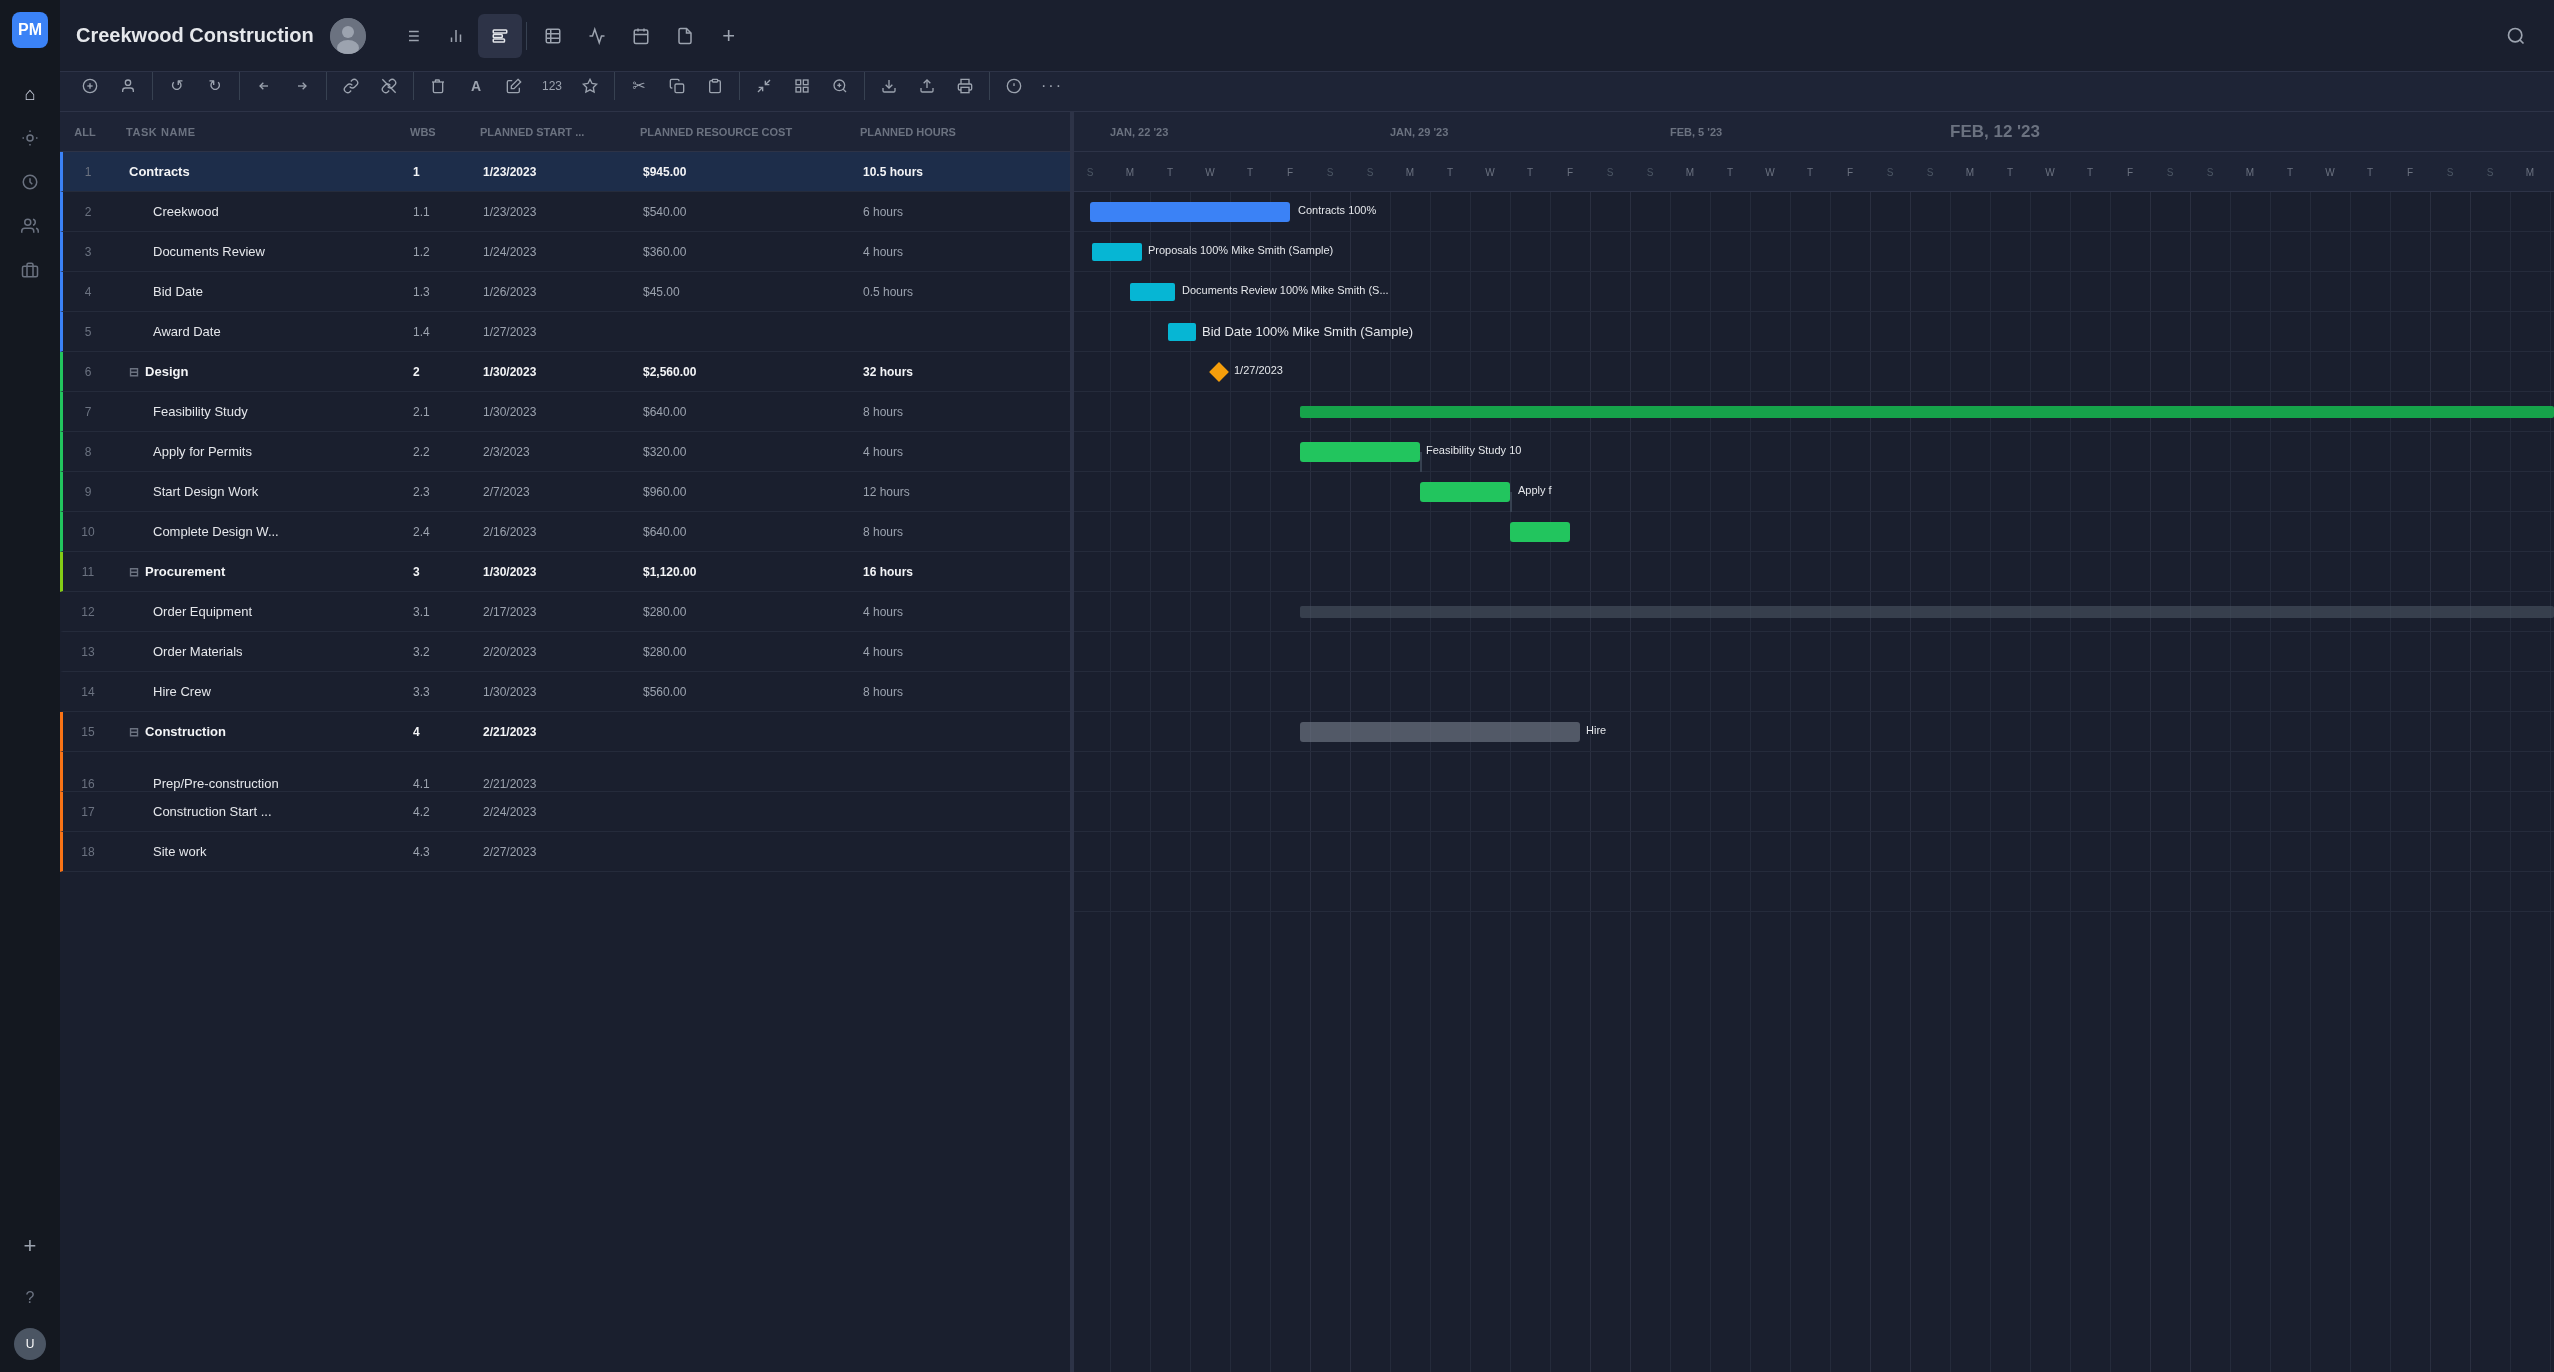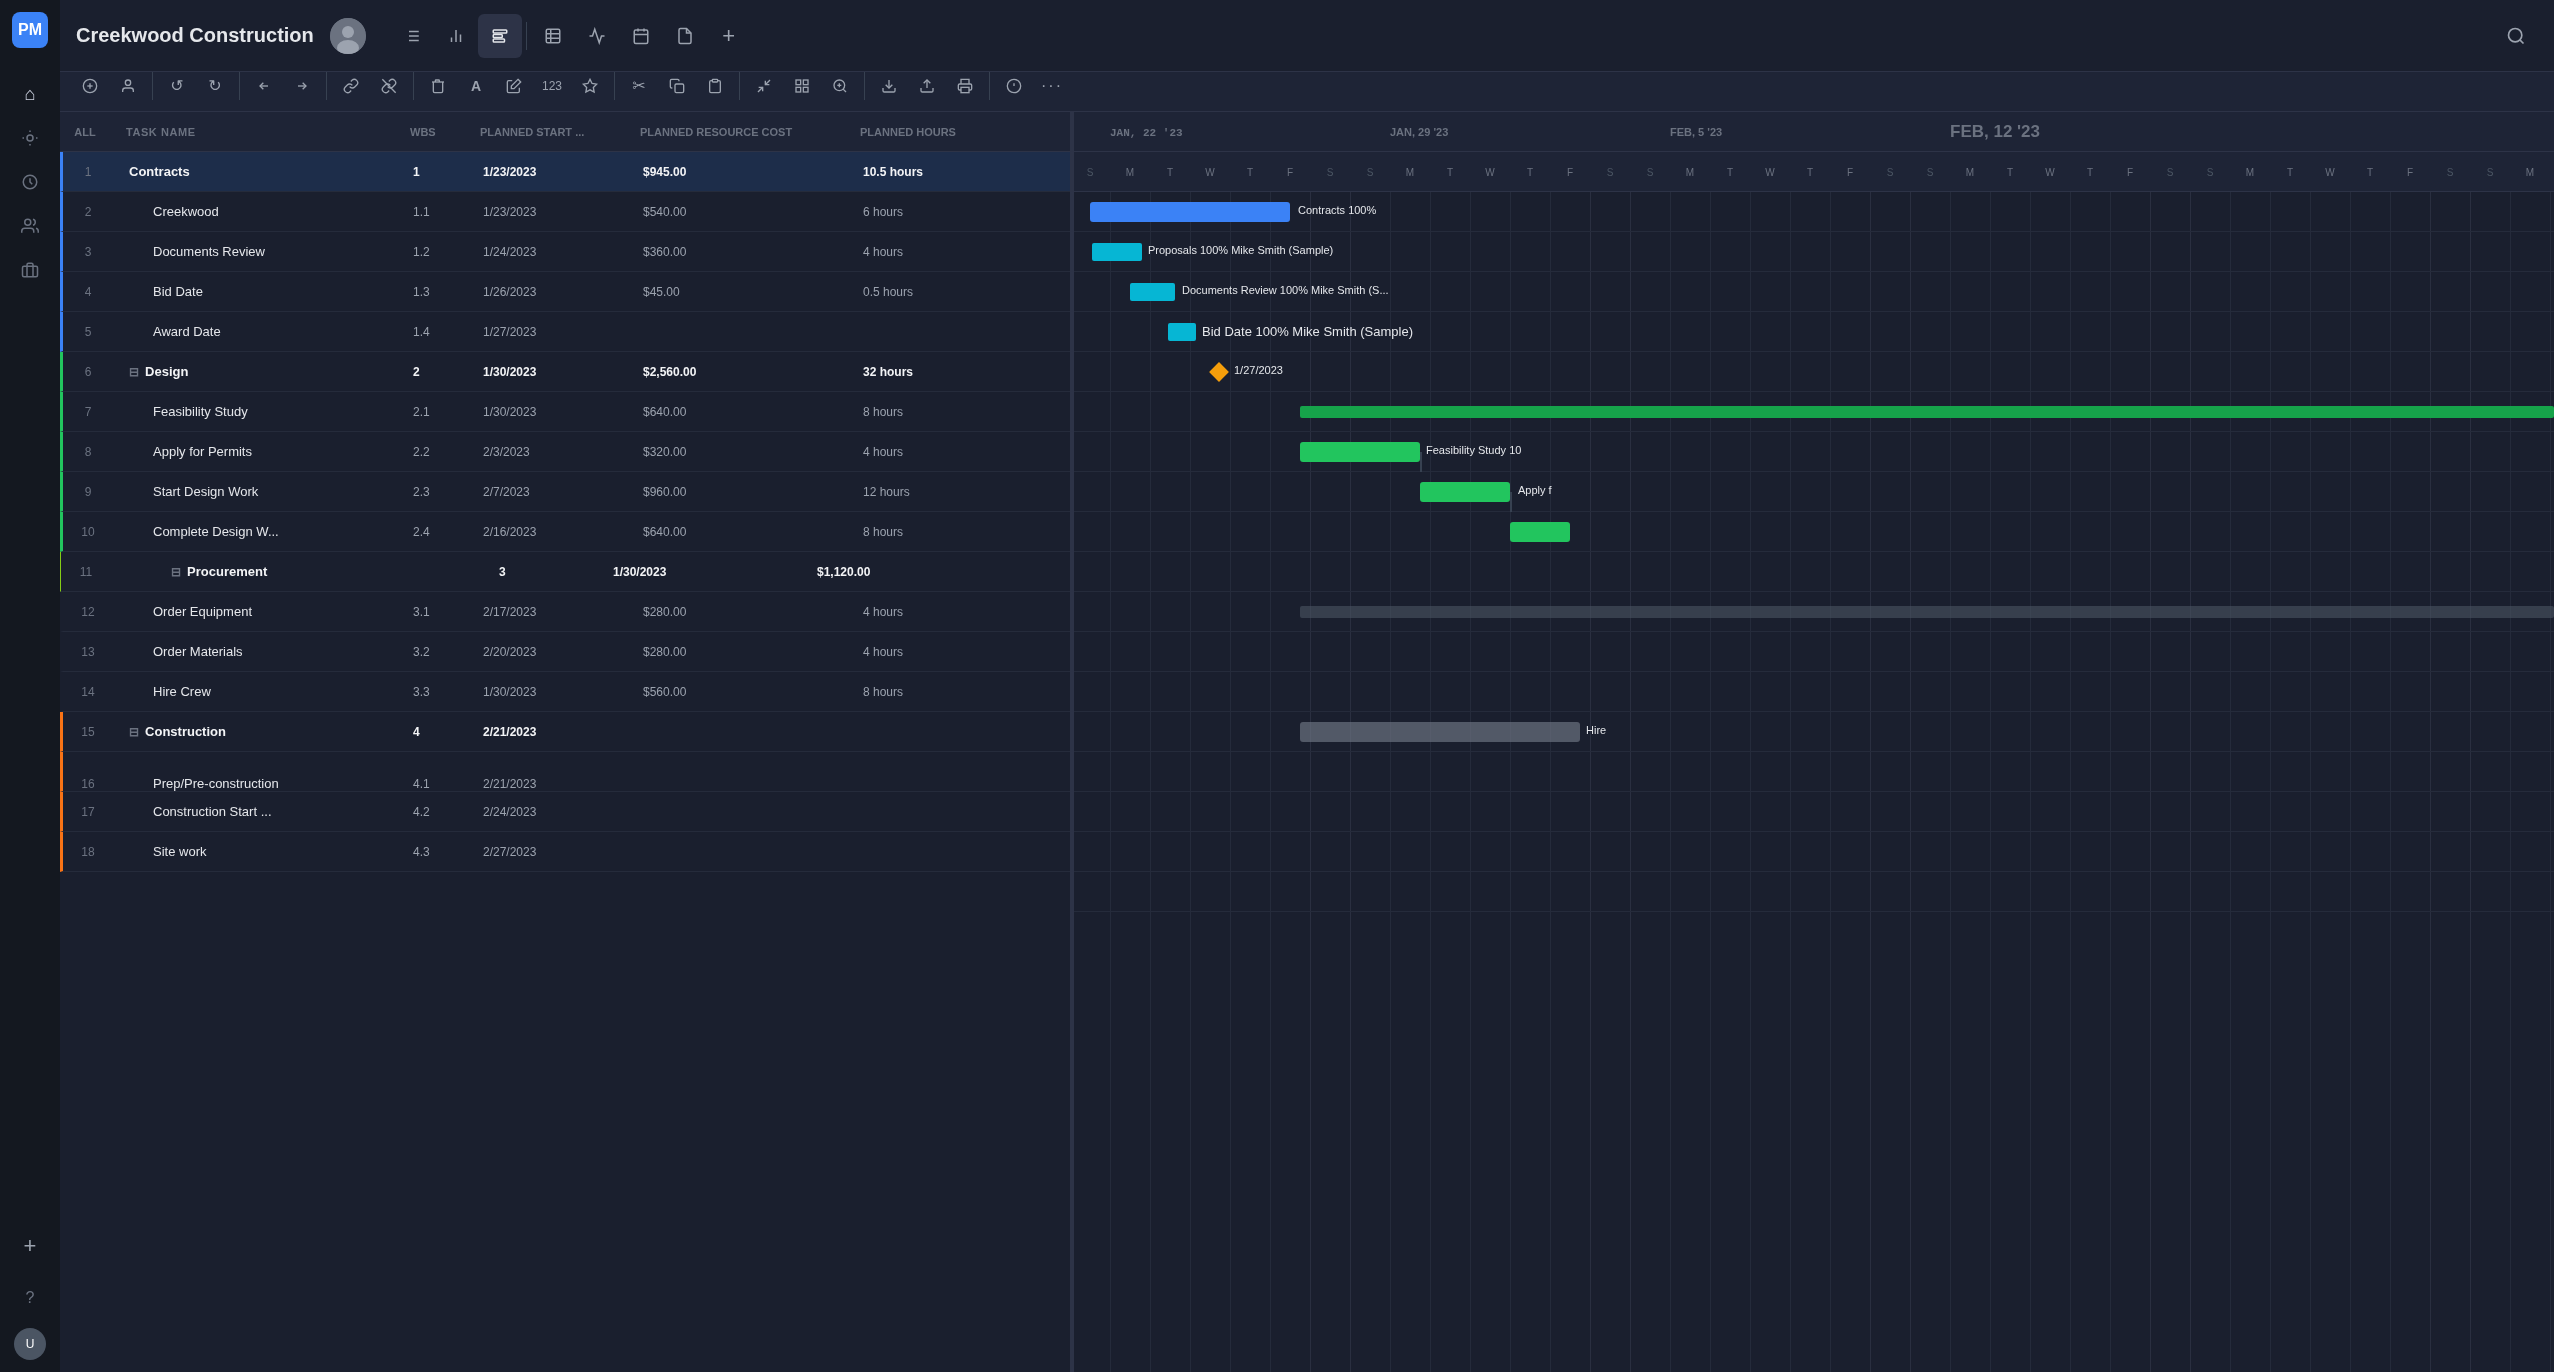--- a/index.html
+++ b/index.html
@@ -436,21 +436,21 @@
 
         <div class="table-row accent-green">
           <div class="row-num">10</div>
           <div class="row-task indent1">Complete Design W...</div>
           <div class="row-wbs">2.4</div>
           <div class="row-start">2/16/2023</div>
           <div class="row-cost">$640.00</div>
           <div class="row-hours">8 hours</div>
         </div>
 
-        <div class="table-row no-accent" style="border-left: 1px solid #84cc16; gap: 44px;">
+        <div class="table-row no-accent" style="border-left: 3px solid #84cc16;">
           <div class="row-num">11</div>
           <div class="row-task bold">
             <span class="expand-icon">⊟</span>Procurement
           </div>
           <div class="row-wbs bold">3</div>
           <div class="row-start bold">1/30/2023</div>
           <div class="row-cost bold">$1,120.00</div>
           <div class="row-hours bold">16 hours</div>
         </div>
 
@@ -522,21 +522,21 @@
       </div>
     </div>
 
     <div class="gantt-section">
       <div style="position: relative; height: 100%; overflow: hidden; background: #1a1f2e;">
 
         <div style="height: 80px; background: #1e2436; border-bottom: 1px solid #2d3347; position: relative;">
 
           <div style="height: 40px; display: flex; align-items: center; border-bottom: 1px solid #2d3347; position: relative;">
             <div style="position: absolute; left: 40px;">
-              <span style="font-size: 11px; color: #6b7280; font-weight: 600; font-family: Liberation Mono, monospace;">JAN, 22 '23</span>
+              <span style="font-size: 11px; color: #6b7280; font-weight: 600;">JAN, 22 '23</span>
             </div>
             <div style="position: absolute; left: 320px;">
               <span style="font-size: 11px; color: #6b7280; font-weight: 600;">JAN, 29 '23</span>
             </div>
             <div style="position: absolute; left: 600px;">
               <span style="font-size: 11px; color: #6b7280; font-weight: 600;">FEB, 5 '23</span>
             </div>
             <div style="position: absolute; left: 880px;">
               <span style="font-size: 17px; color: #6b7280; font-weight: 600;">FEB, 12 '23</span>
             </div>

